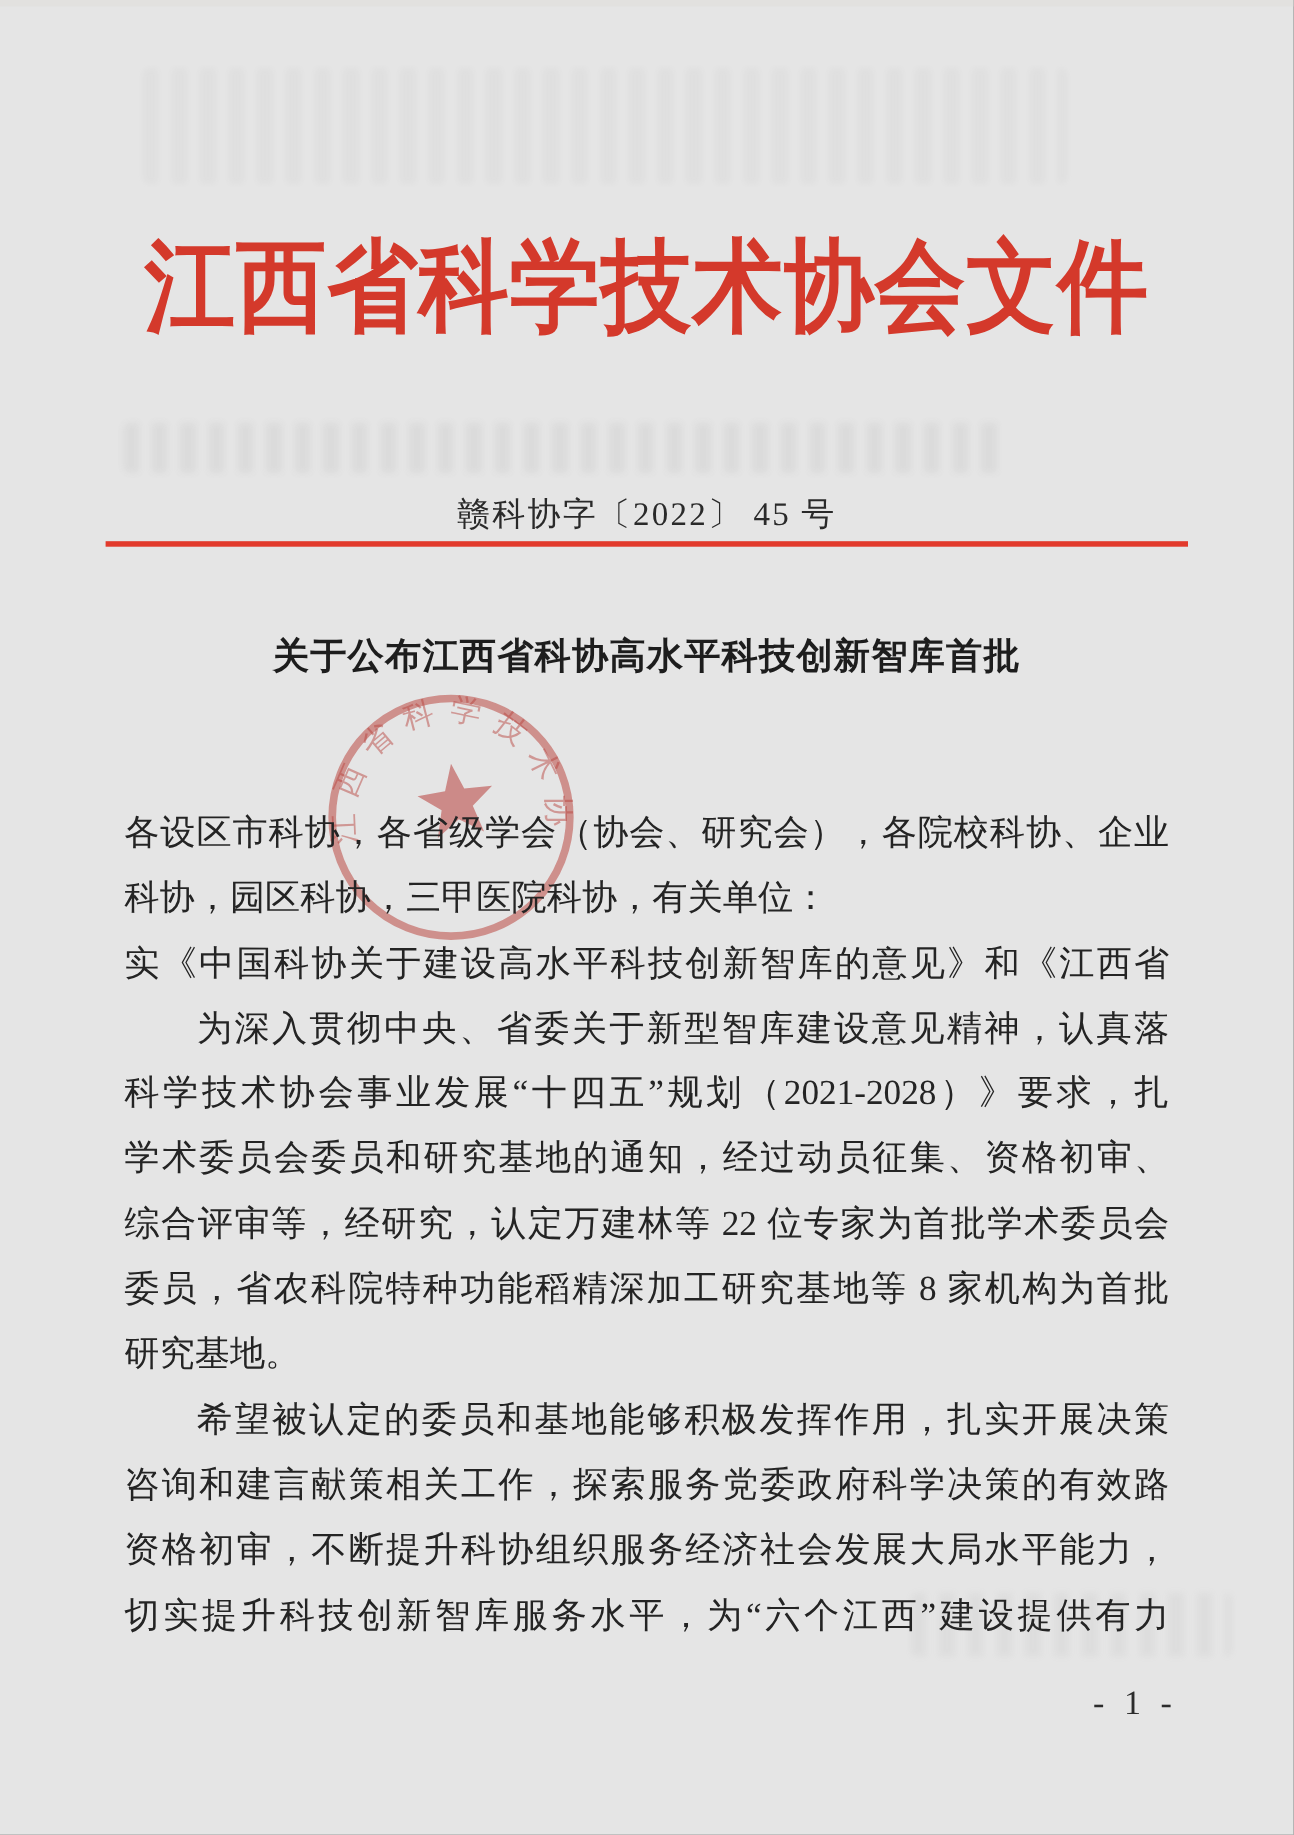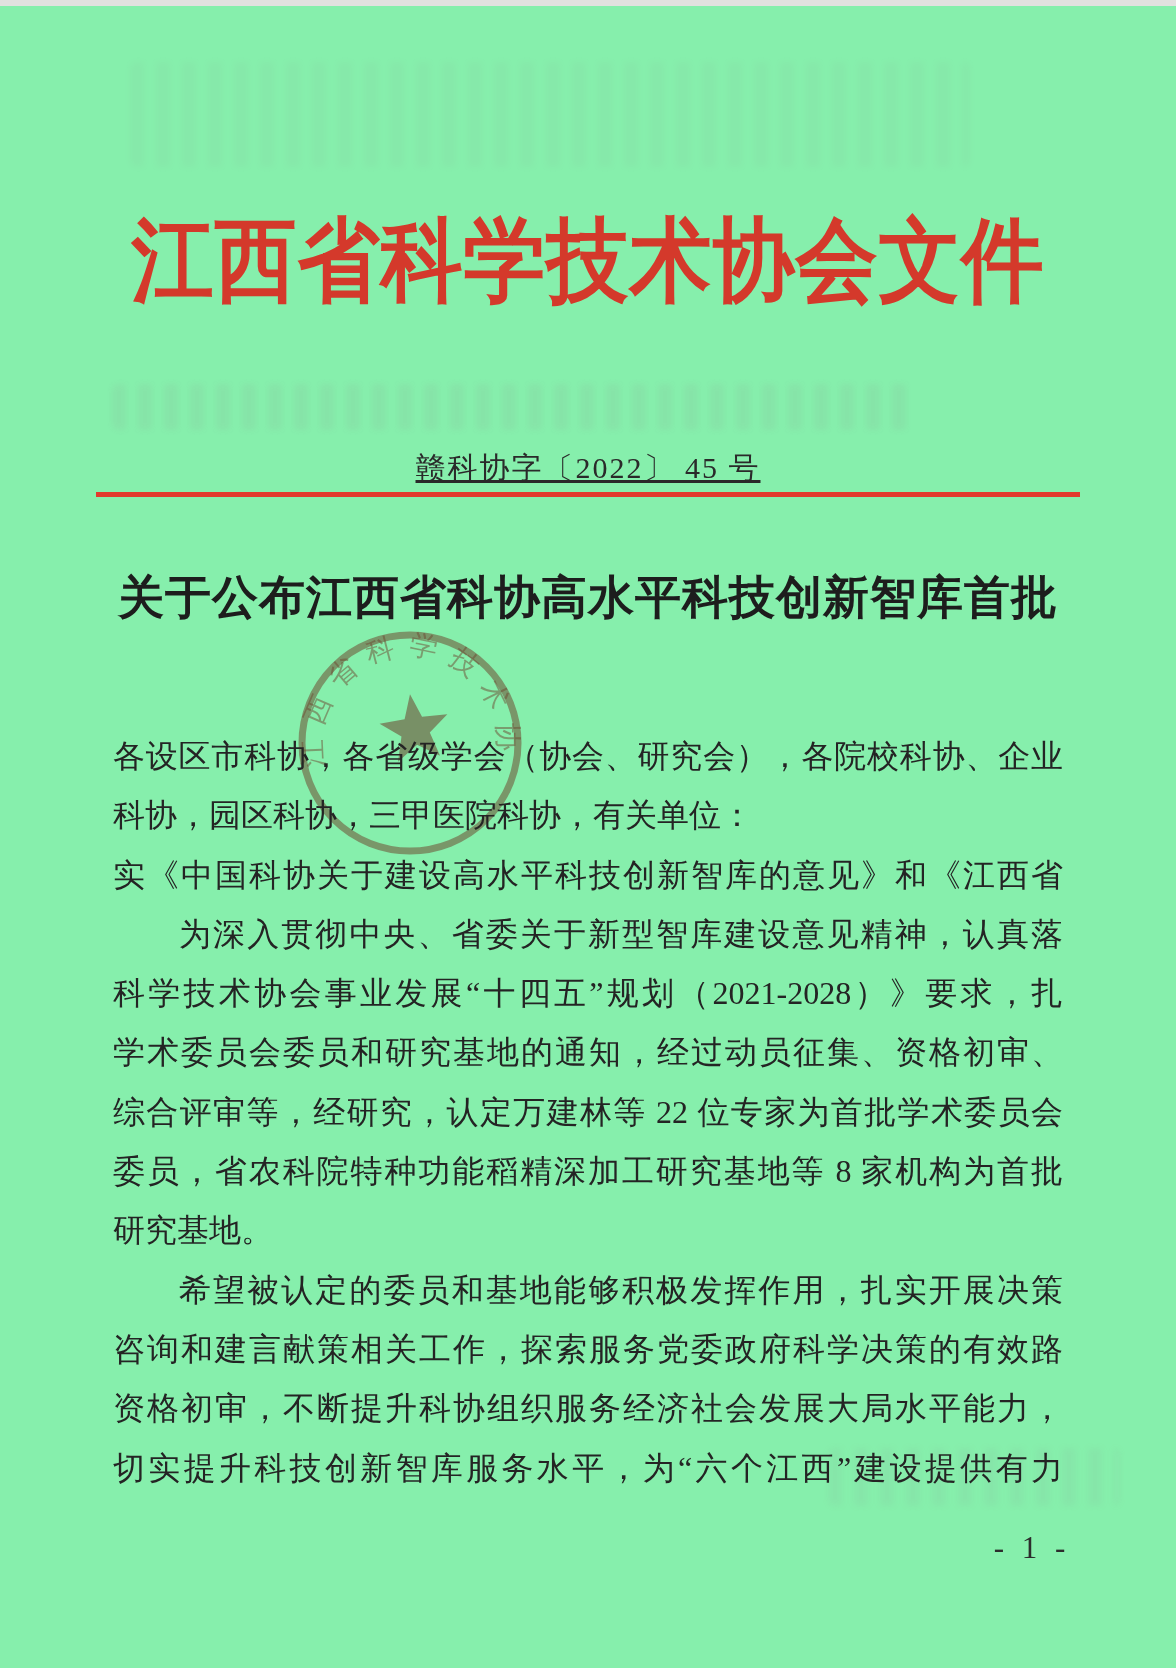--- a/index.html
+++ b/index.html
@@ -1,20 +1,20 @@
 <!DOCTYPE html>
 <html><head>
 <meta charset="utf-8">
 <style>
   html,body { margin:0; padding:0; background:#888; }
   .page {
     position:relative;
     width:1176px; height:1668px;
     margin:0 auto;
-    background:#86efac;
+    background:#e5e5e5;
     overflow:hidden;
     font-family:"Liberation Serif","DejaVu Serif",serif;
     color:#252525;
   }
   .scan-edge {
     position:absolute; left:0; top:0; width:100%; height:6px;
     background:#e2e1df;
   }
   
   .ghost {
@@ -28,30 +28,30 @@
     line-height:132px; text-align:center;
     font-size:82px; font-weight:900; letter-spacing:1px;
     color:#d4392b;
     transform:scaleY(1.12);
     font-family:"Liberation Serif","DejaVu Serif",serif;
     white-space:nowrap;
   }
   .doc-number {
     position:absolute; left:0; top:446px; width:100%; height:44px;
     line-height:44px; text-align:center;
-    font-size:30px; letter-spacing:2px; color:#2a2a2a;text-decoration:underline;
+    font-size:30px; letter-spacing:2px; color:#2a2a2a;
   }
   .red-rule {
     position:absolute; left:96px; top:492px; width:984px; height:5px;
     background:#e23a2c; border:none; margin:0;
   }
   .notice-title {
     position:absolute; left:0; top:566px; width:100%;
     text-align:center; font-weight:bold; color:#1d1d1d;
-    font-size:46px; line-height:63px; letter-spacing:1px;
+    font-size:33px; line-height:63px; letter-spacing:1px;
   }
   .body-block {
     position:absolute; left:113px; top:727px; width:950px;
   }
   .bline {
     height:59.3px; line-height:59.3px;
     font-size:32px; color:#242424;
     text-align:justify;
     white-space:nowrap;
   }

